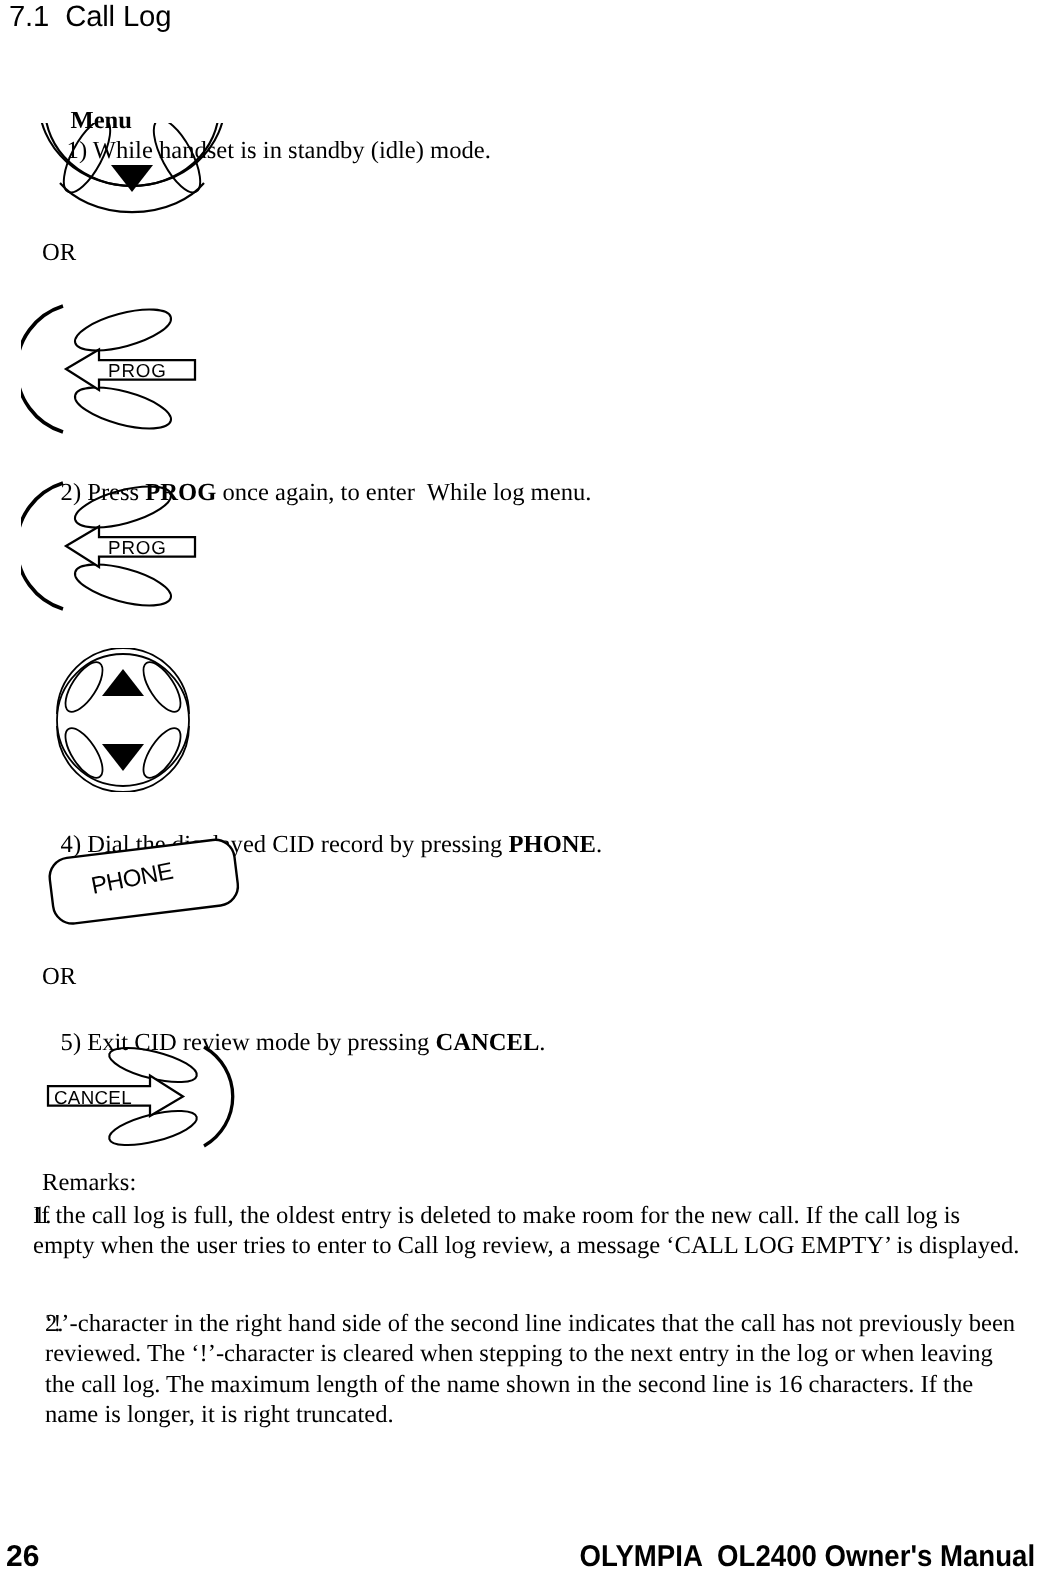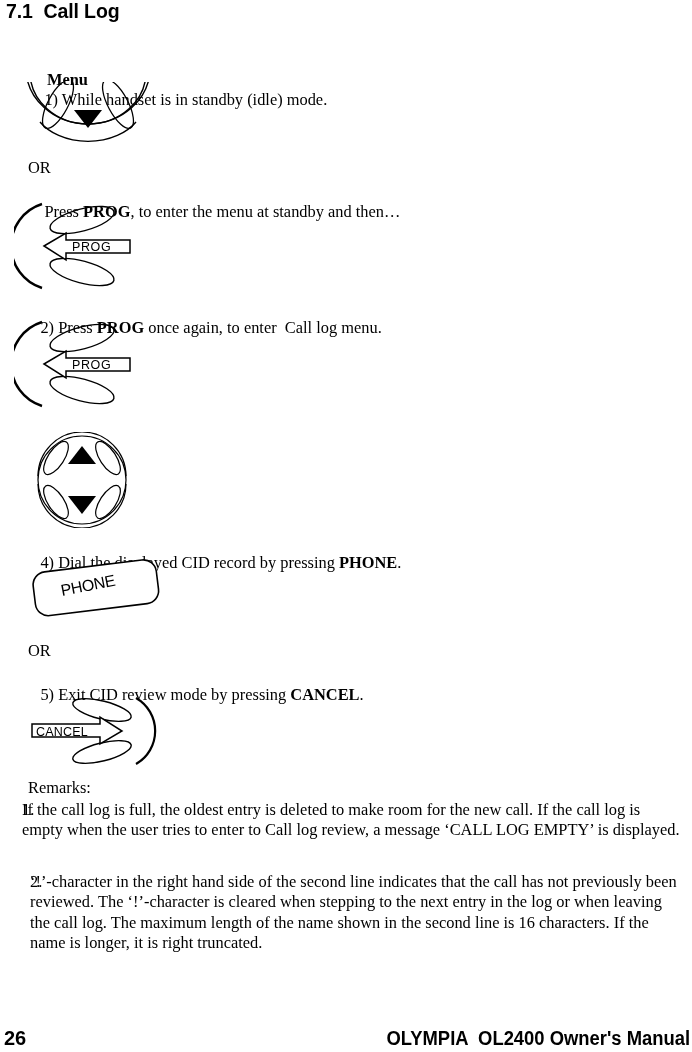--- a/index.html
+++ b/index.html
@@ -23,21 +23,21 @@
     width: 692px;
     height: 1052px;
   }
 
   
   .h-section {
     position: absolute;
     left: 6px;
     top: 0px;
     font-family: "Liberation Sans", "DejaVu Sans", sans-serif;
-    font-weight: bold;
+    font-weight: normal;
     font-size: 19.5px;
     letter-spacing: -0.1px;
     white-space: pre;
   }
   .h-sub {
     position: absolute;
     left: 22px;
     top: 33px;
     font-family: "Liberation Serif", "DejaVu Serif", serif;
     font-size: 19px;
@@ -161,40 +161,37 @@
       <ellipse cx="100" cy="22" rx="10" ry="27" transform="rotate(-28 100 22)" fill="none" stroke="#000" stroke-width="1.3"></ellipse>
 
       <polygon points="56,28 84,28 70,46" fill="#000"></polygon>
 
       <path d="M22 40 A56 40 0 0 0 118 40" fill="none" stroke="#000" stroke-width="1.4"></path>
     </svg>
   </div>
 
   <div class="txt" style="left:28px; top:158px;">OR</div>
 
-  <div class="txt" style="left:28px; top:182px;">
-    <span>Press </span><b>PROG</b><span>, to enter the menu at standby and then…</span>
-  </div>
 
   <div class="fig" id="fig-prog-1">
     <svg width="170" height="96" viewBox="0 0 170 96">
 
       <path d="M28 6 A44 44 0 0 0 28 90" fill="none" stroke="#000" stroke-width="2.4"></path>
 
       <ellipse cx="68" cy="22" rx="33" ry="11" transform="rotate(-15 68 22)" fill="none" stroke="#000" stroke-width="1.4"></ellipse>
 
       <ellipse cx="68" cy="74" rx="33" ry="11" transform="rotate(15 68 74)" fill="none" stroke="#000" stroke-width="1.4"></ellipse>
 
       <polygon points="30,48 52,35 52,42 116,42 116,55 52,55 52,62" fill="#ffffff" stroke="#000" stroke-width="1.5"></polygon>
       <text x="58" y="53" font-family="'Liberation Sans','DejaVu Sans',sans-serif" font-size="12.5" letter-spacing="0.6" fill="#000">PROG</text>
     </svg>
   </div>
 
   <div class="txt" style="left:24px; top:298px;">
-    <span>2) Press </span><b>PROG</b><span> once again, to enter  Call log menu.</span>
+    <span>2) Press </span><b>PROG</b><span> once again, to enter  While log menu.</span>
   </div>
 
   <div class="fig" id="fig-prog-2">
     <svg width="170" height="96" viewBox="0 0 170 96">
       <path d="M28 6 A44 44 0 0 0 28 90" fill="none" stroke="#000" stroke-width="2.4"></path>
       <ellipse cx="68" cy="22" rx="33" ry="11" transform="rotate(-15 68 22)" fill="none" stroke="#000" stroke-width="1.4"></ellipse>
       <ellipse cx="68" cy="74" rx="33" ry="11" transform="rotate(15 68 74)" fill="none" stroke="#000" stroke-width="1.4"></ellipse>
       <polygon points="30,48 52,35 52,42 116,42 116,55 52,55 52,62" fill="#ffffff" stroke="#000" stroke-width="1.5"></polygon>
       <text x="58" y="53" font-family="'Liberation Sans','DejaVu Sans',sans-serif" font-size="12.5" letter-spacing="0.6" fill="#000">PROG</text>
     </svg>

